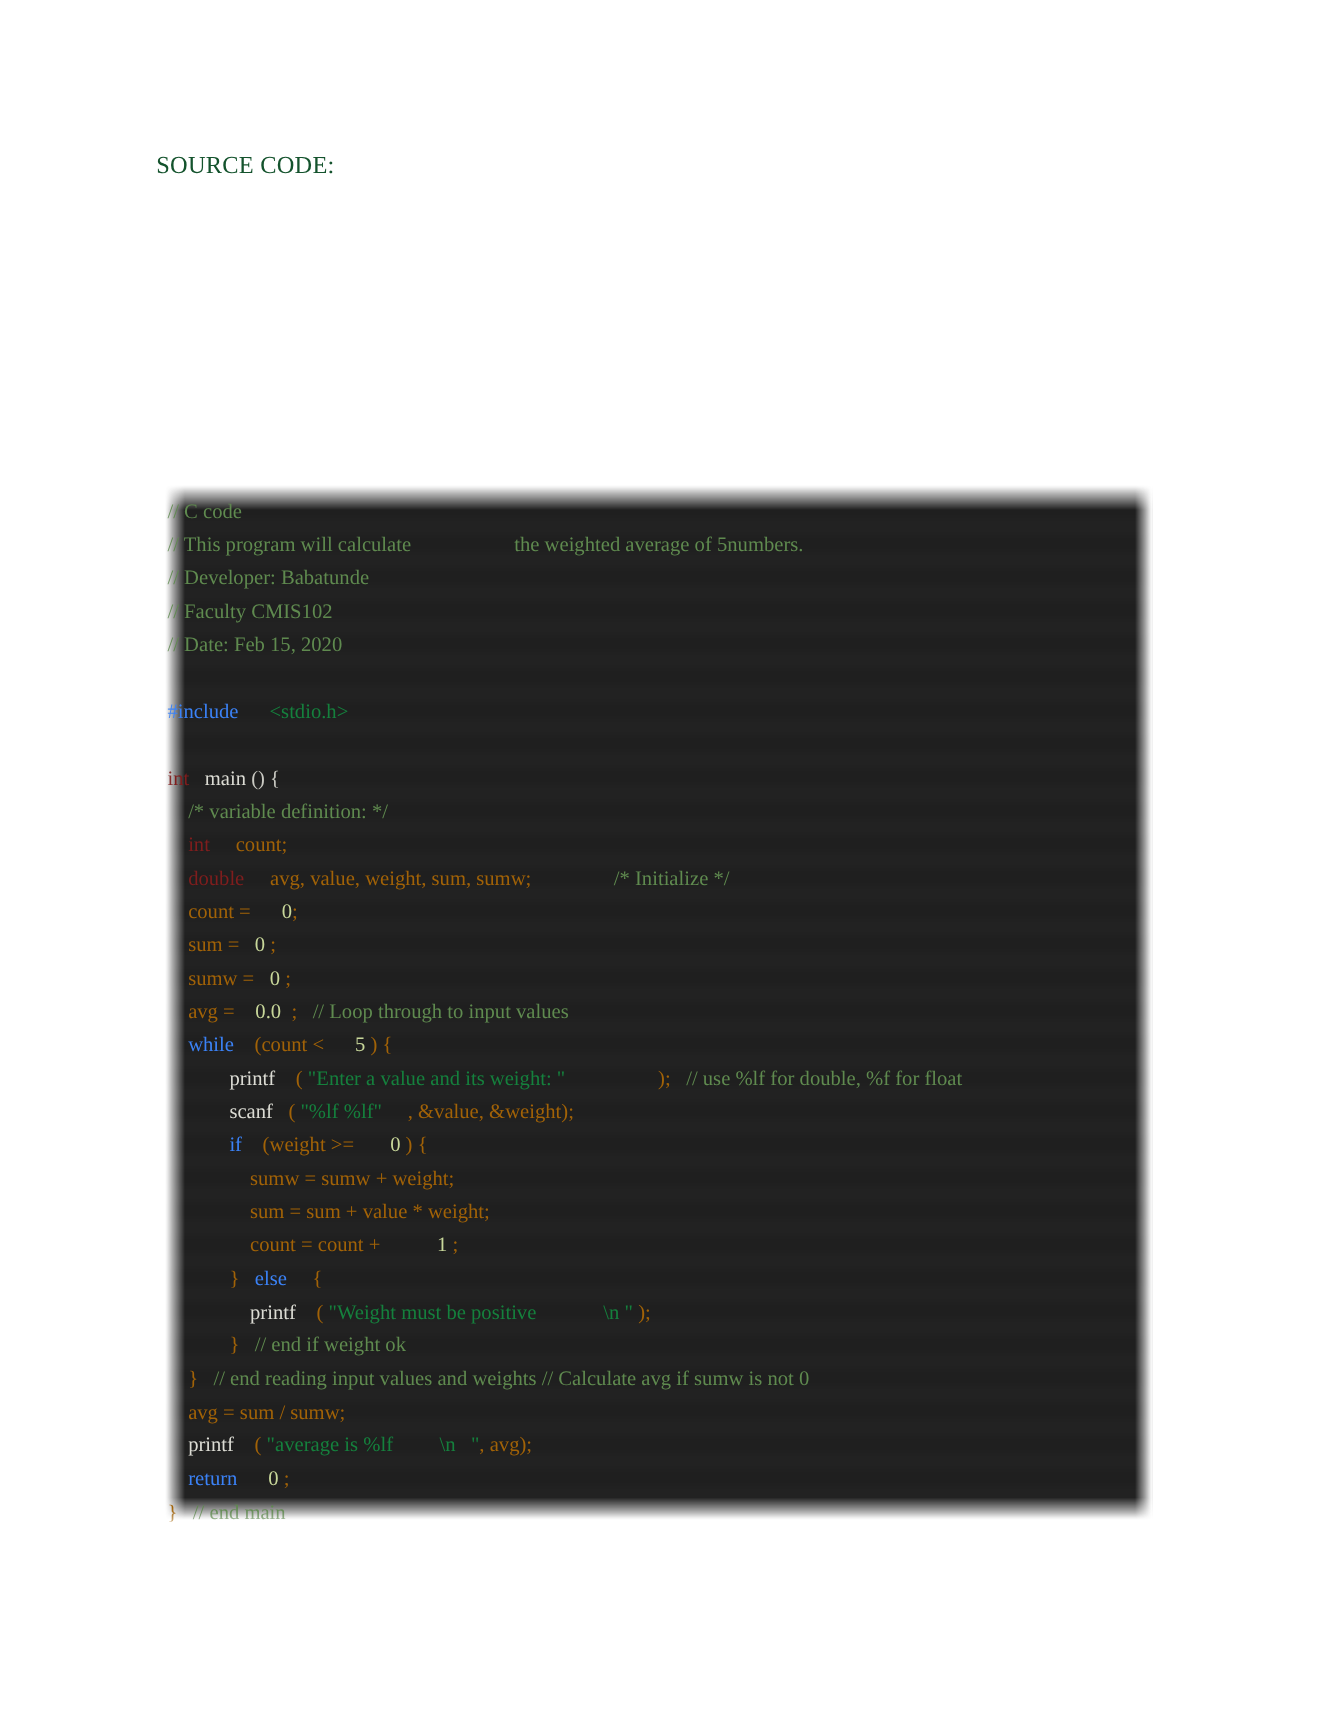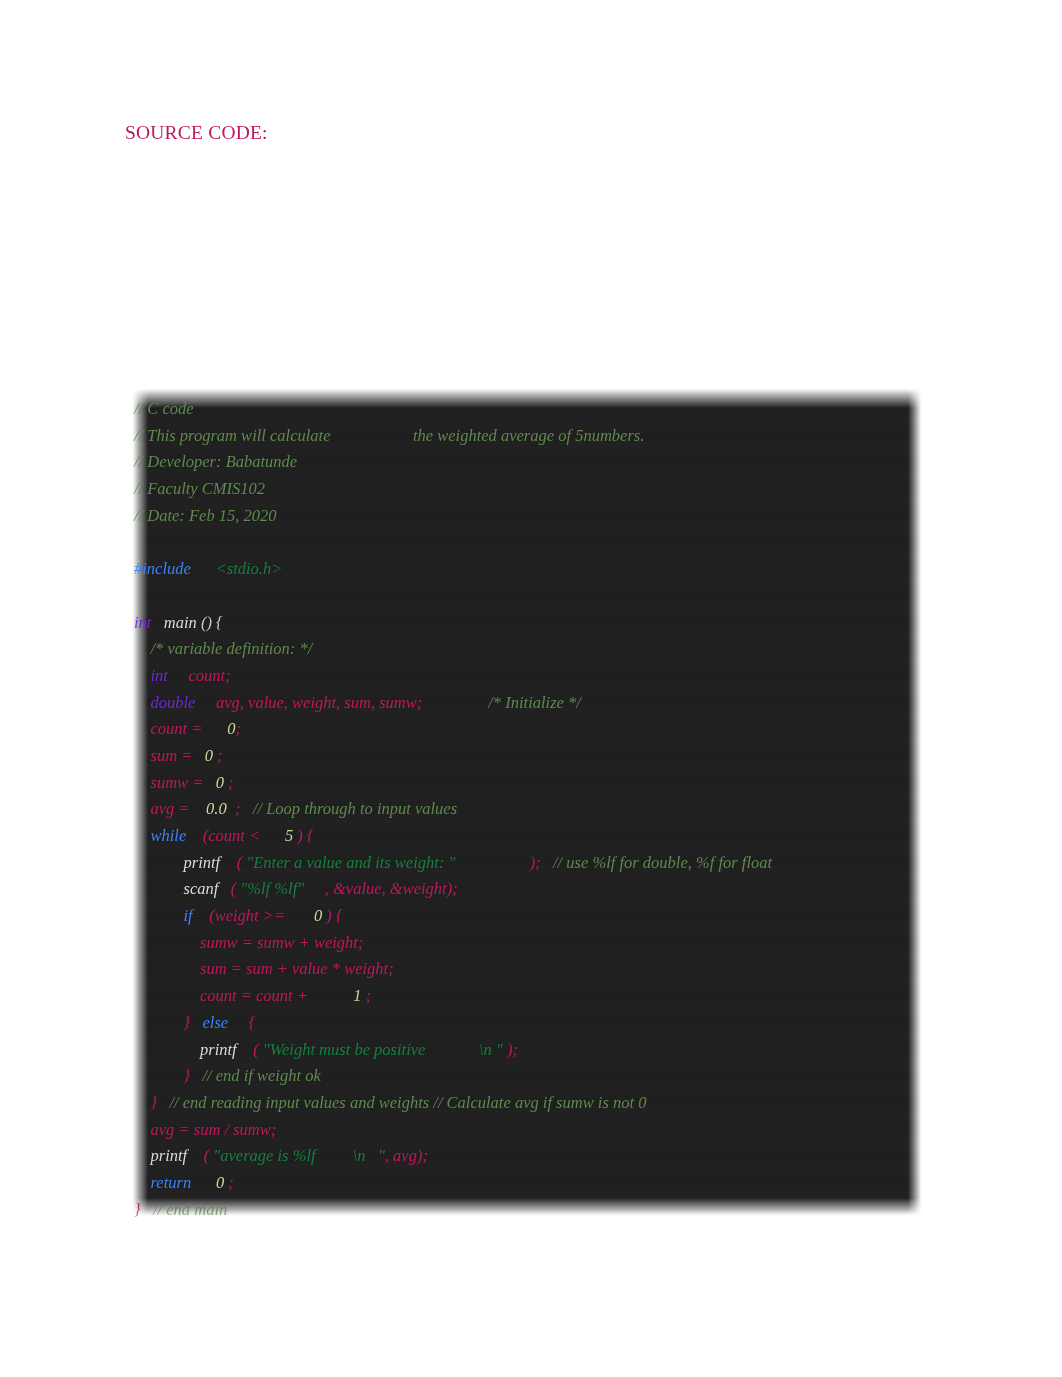--- a/index.html
+++ b/index.html
@@ -14,21 +14,21 @@
     font-family: "Liberation Serif", "DejaVu Serif", serif;
     overflow: hidden;
   }
 
   
   #page-heading {
     position: absolute;
     left: 125px;
     top: 122px;
     font-size: 19.5px;
-    color: #be185d;
+    color: #14532d;
     letter-spacing: 0.2px;
     white-space: pre;
   }
 
   
   #code-block-wrap {
     position: absolute;
     left: 118px;
     top: 380px;
     width: 820px;
@@ -81,32 +81,31 @@
     white-space: pre;
     color: #dcdcd4;
     -webkit-mask-image:
       linear-gradient(to right,  rgba(0,0,0,0) 2px, #000 20px, #000 calc(100% - 16px), rgba(0,0,0,0) 100%),
       linear-gradient(to bottom, rgba(0,0,0,0) 2px, #000 26px, #000 calc(100% - 24px), rgba(0,0,0,0) 100%);
     -webkit-mask-composite: source-in;
     mask-image:
       linear-gradient(to right,  rgba(0,0,0,0) 2px, #000 20px, #000 calc(100% - 16px), rgba(0,0,0,0) 100%),
       linear-gradient(to bottom, rgba(0,0,0,0) 2px, #000 26px, #000 calc(100% - 24px), rgba(0,0,0,0) 100%);
     mask-composite: intersect;
-    font-style: italic;
   }
 
   .ln { display: block; height: 26.7px; }
 
   
   .t-comment { color: #5f8a4f; }
   .t-keyword { color: #3b82f6; }
-  .t-type    { color: #6d28d9; }
+  .t-type    { color: #7f1d1d; }
   .t-string  { color: #15803d; }
   .t-number  { color: #c8d79a; }
-  .t-plain   { color: #be185d; text-align: right; }
+  .t-plain   { color: #a16207; text-align: right; }
   .t-punct   { color: #c9c9c2; }
 </style>
 </head>
 <body>
 
 <div id="page-heading">SOURCE CODE:</div>
 
 <div id="code-block-wrap">
   <div id="code-panel"></div>
   <div id="code-text"><span class="ln"><span class="t-comment">// C code</span></span><span class="ln"><span class="t-comment">// This program will calculate                    the weighted average of 5numbers.</span></span><span class="ln"><span class="t-comment">// Developer: Babatunde</span></span><span class="ln"><span class="t-comment">// Faculty CMIS102</span></span><span class="ln"><span class="t-comment">// Date: Feb 15, 2020</span></span><span class="ln"><span class="t-plain"></span></span><span class="ln"><span class="t-keyword">#include</span><span class="t-plain">      </span><span class="t-string">&lt;stdio.h&gt;</span></span><span class="ln"><span class="t-plain"></span></span><span class="ln"><span class="t-type">int</span><span class="t-plain">   </span><span class="t-function">main</span><span class="t-punct"> () {</span></span><span class="ln"><span class="t-plain">    </span><span class="t-comment">/* variable definition: */</span></span><span class="ln"><span class="t-plain">    </span><span class="t-type">int</span><span class="t-plain">     count;</span></span><span class="ln"><span class="t-plain">    </span><span class="t-type">double</span><span class="t-plain">     avg, value, weight, sum, sumw;                </span><span class="t-comment">/* Initialize */</span></span><span class="ln"><span class="t-plain">    </span><span class="t-plain">count =      </span><span class="t-number">0</span><span class="t-plain">;</span></span><span class="ln"><span class="t-plain">    </span><span class="t-plain">sum =   </span><span class="t-number">0</span><span class="t-plain"> ;</span></span><span class="ln"><span class="t-plain">    </span><span class="t-plain">sumw =   </span><span class="t-number">0</span><span class="t-plain"> ;</span></span><span class="ln"><span class="t-plain">    </span><span class="t-plain">avg =    </span><span class="t-number">0.0</span><span class="t-plain">  ;   </span><span class="t-comment">// Loop through to input values</span></span><span class="ln"><span class="t-plain">    </span><span class="t-keyword">while</span><span class="t-plain">    (count &lt;      </span><span class="t-number">5</span><span class="t-plain"> ) {</span></span><span class="ln"><span class="t-plain">            </span><span class="t-function">printf</span><span class="t-plain">    ( </span><span class="t-string">"Enter a value and its weight: "</span><span class="t-plain">                  );   </span><span class="t-comment">// use %lf for double, %f for float</span></span><span class="ln"><span class="t-plain">            </span><span class="t-function">scanf</span><span class="t-plain">   ( </span><span class="t-string">"%lf %lf"</span><span class="t-plain">     , &amp;value, &amp;weight);</span></span><span class="ln"><span class="t-plain">            </span><span class="t-keyword">if</span><span class="t-plain">    (weight &gt;=       </span><span class="t-number">0</span><span class="t-plain"> ) {</span></span><span class="ln"><span class="t-plain">                </span><span class="t-plain">sumw = sumw + weight;</span></span><span class="ln"><span class="t-plain">                </span><span class="t-plain">sum = sum + value * weight;</span></span><span class="ln"><span class="t-plain">                </span><span class="t-plain">count = count +           </span><span class="t-number">1</span><span class="t-plain"> ;</span></span><span class="ln"><span class="t-plain">            </span><span class="t-plain">}   </span><span class="t-keyword">else</span><span class="t-plain">     {</span></span><span class="ln"><span class="t-plain">                </span><span class="t-function">printf</span><span class="t-plain">    ( </span><span class="t-string">"Weight must be positive             \n "</span><span class="t-plain"> );</span></span><span class="ln"><span class="t-plain">            </span><span class="t-plain">}   </span><span class="t-comment">// end if weight ok</span></span><span class="ln"><span class="t-plain">    </span><span class="t-plain">}   </span><span class="t-comment">// end reading input values and weights // Calculate avg if sumw is not 0</span></span><span class="ln"><span class="t-plain">    </span><span class="t-plain">avg = sum / sumw;</span></span><span class="ln"><span class="t-plain">    </span><span class="t-function">printf</span><span class="t-plain">    ( </span><span class="t-string">"average is %lf         \n   "</span><span class="t-plain">, avg);</span></span><span class="ln"><span class="t-plain">    </span><span class="t-keyword">return</span><span class="t-plain">      </span><span class="t-number">0</span><span class="t-plain"> ;</span></span><span class="ln"><span class="t-plain">}   </span><span class="t-comment">// end main</span></span></div>

